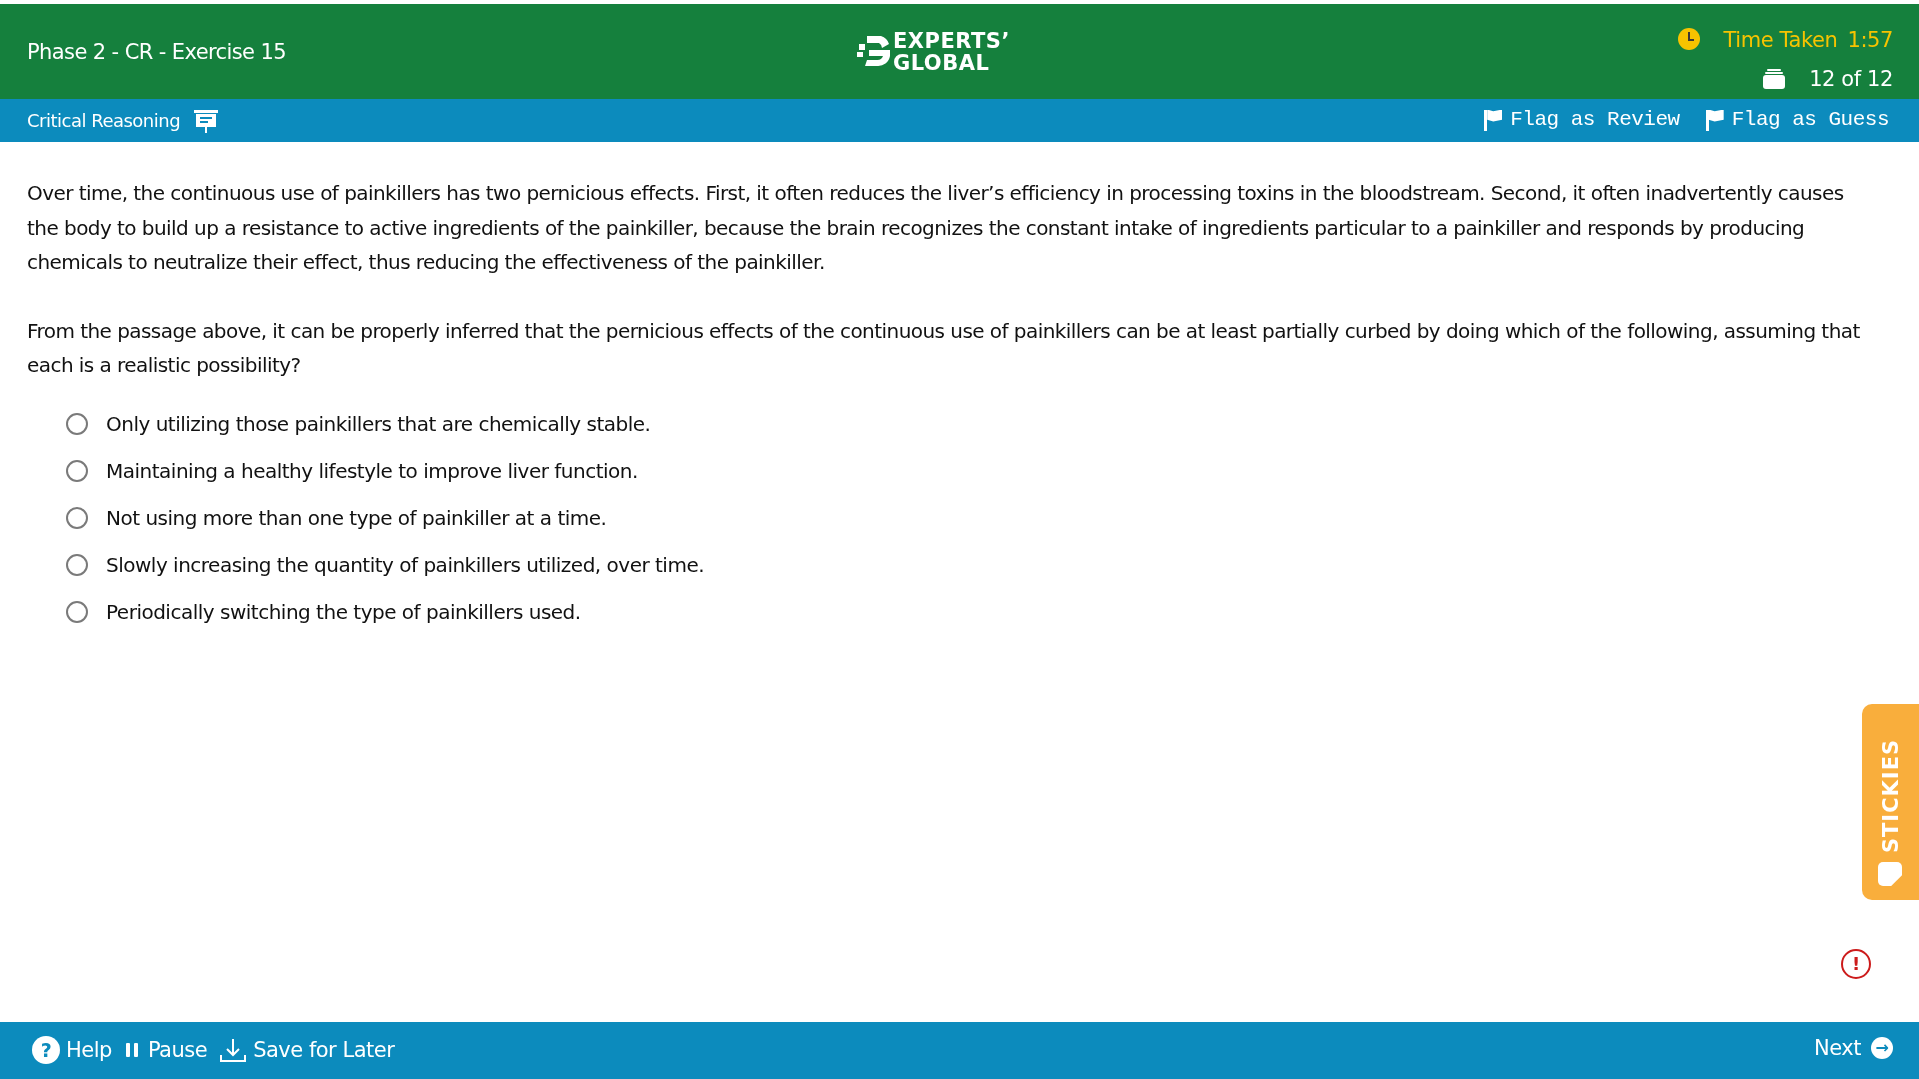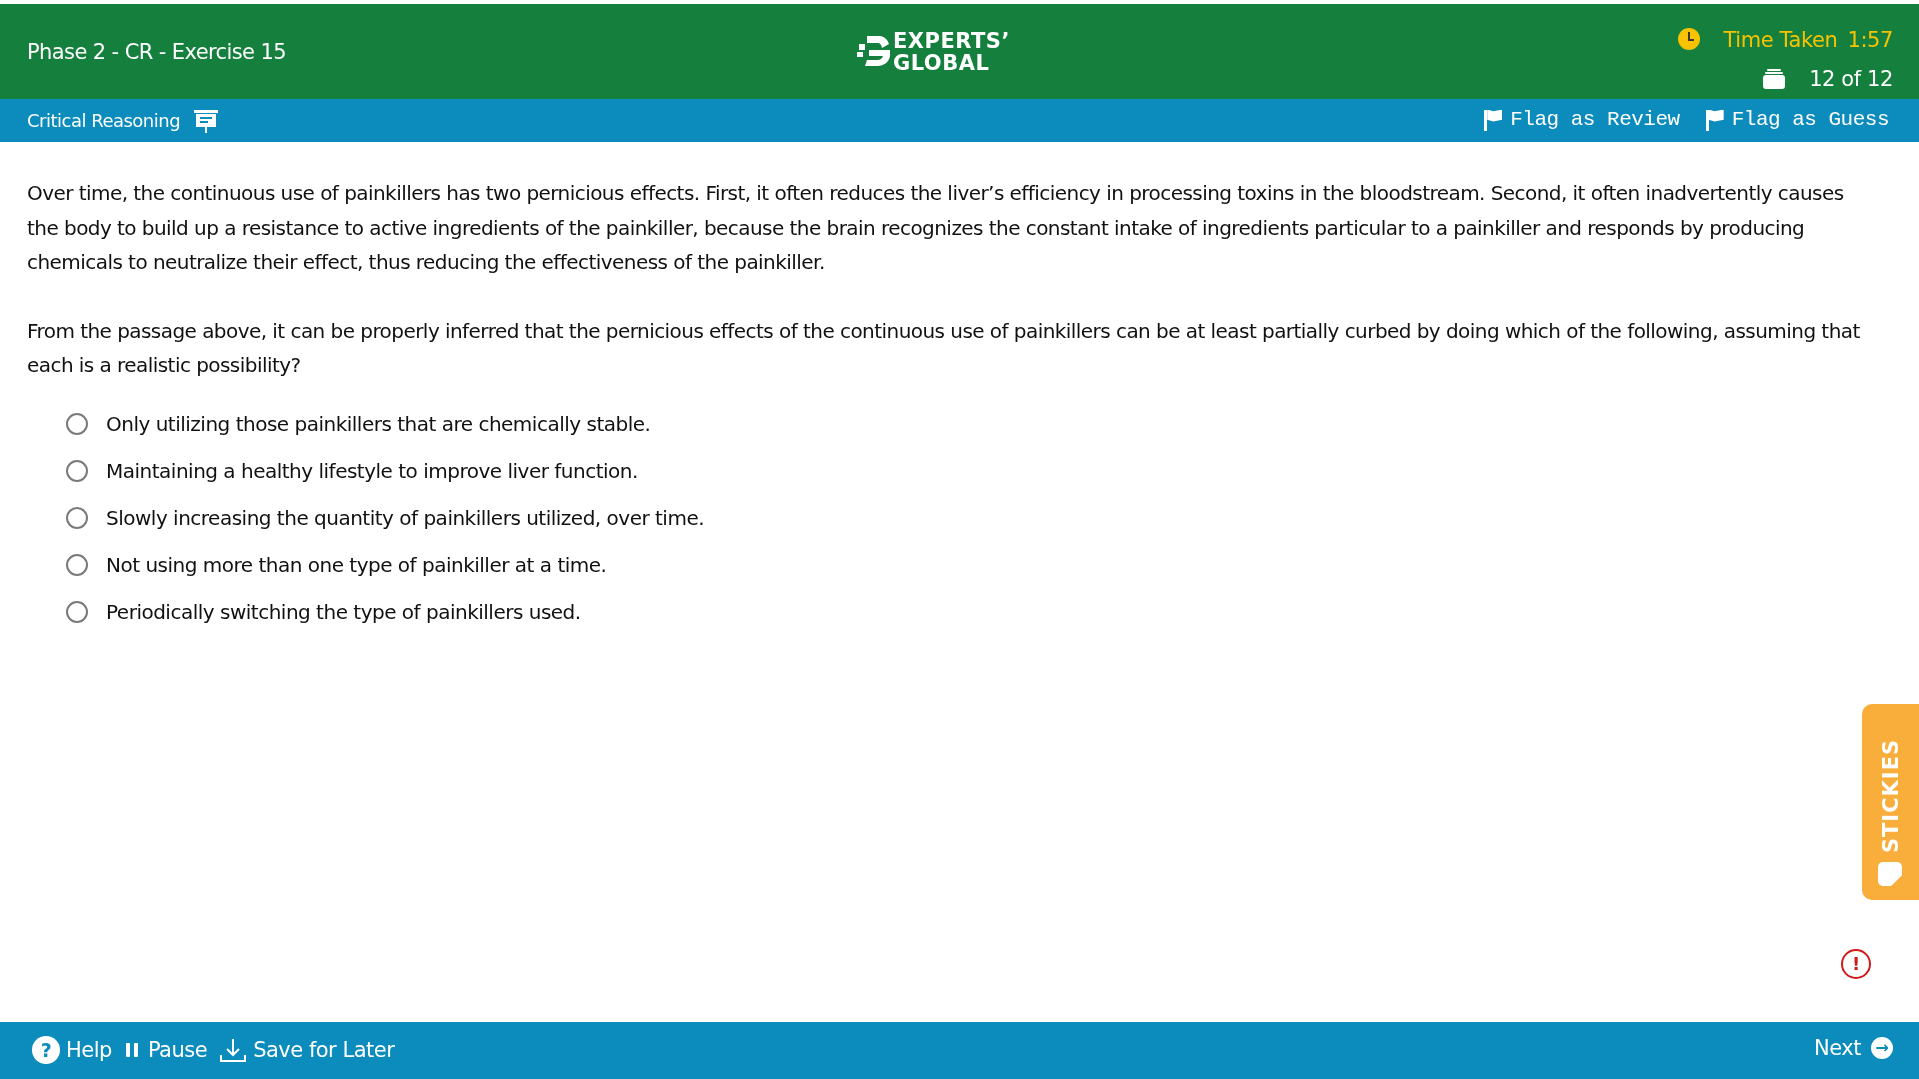--- a/index.html
+++ b/index.html
@@ -185,25 +185,25 @@
     <div class="choice">
       <span class="radio"></span>
       <span>Only utilizing those painkillers that are chemically stable.</span>
     </div>
     <div class="choice">
       <span class="radio"></span>
       <span>Maintaining a healthy lifestyle to improve liver function.</span>
     </div>
     <div class="choice">
       <span class="radio"></span>
+      <span>Not using more than one type of painkiller at a time.</span>
+    </div>
+    <div class="choice">
+      <span class="radio"></span>
       <span>Slowly increasing the quantity of painkillers utilized, over time.</span>
-    </div>
-    <div class="choice">
-      <span class="radio"></span>
-      <span>Not using more than one type of painkiller at a time.</span>
     </div>
     <div class="choice">
       <span class="radio"></span>
       <span>Periodically switching the type of painkillers used.</span>
     </div>
   </div>
 </div>
 
 <div class="stickies">
   <span class="label">STICKIES</span>

